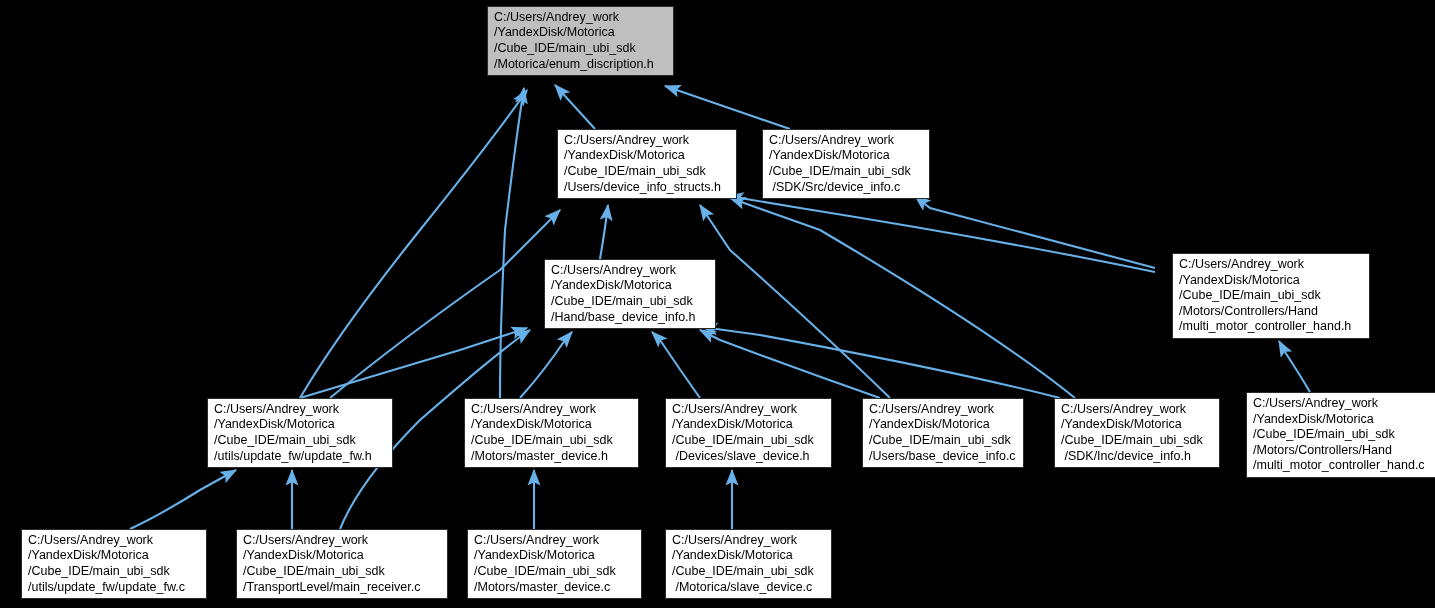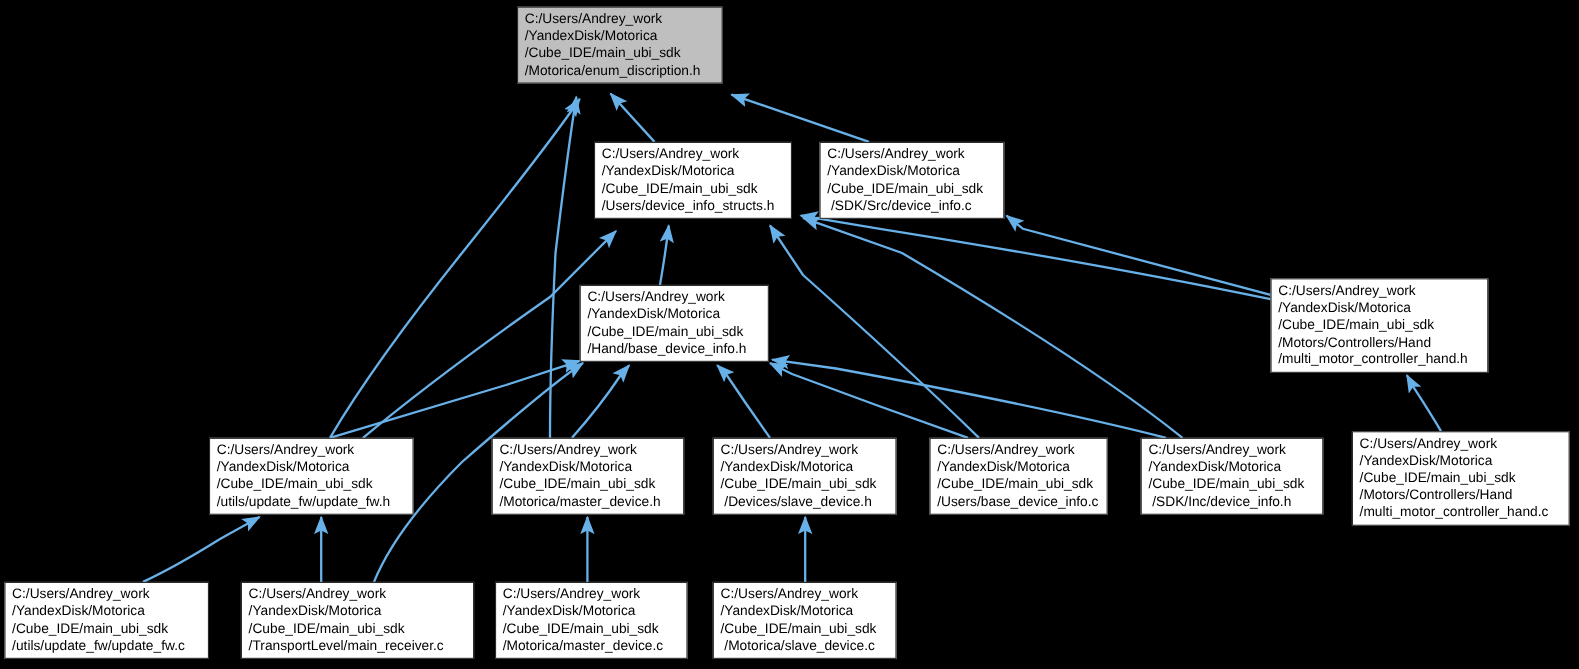--- a/index.html
+++ b/index.html
@@ -19,21 +19,21 @@
   #edge-layer {
     position: absolute;
     left: 0;
     top: 0;
     width: 1435px;
     height: 608px;
     pointer-events: none;
   }
   #node-layer {
     position: absolute;
-    left: 0;
+    left: 17px;
     top: 0;
     width: 1233px;
     height: 608px;
   }
   .gnode {
     position: absolute;
     box-sizing: border-box;
     background: #ffffff;
     border: 1px solid #2b2b2b;
     display: flex;
@@ -123,21 +123,21 @@
       <div class="gnode" style="left: 190px; top: 398px; width: 186px; height: 70px;">
         <div class="line">C:/Users/Andrey_work</div>
         <div class="line">/YandexDisk/Motorica</div>
         <div class="line">/Cube_IDE/main_ubi_sdk</div>
         <div class="line">/utils/update_fw/update_fw.h</div>
       </div>
       <div class="gnode" style="left: 447px; top: 398px; width: 175px; height: 70px;">
         <div class="line">C:/Users/Andrey_work</div>
         <div class="line">/YandexDisk/Motorica</div>
         <div class="line">/Cube_IDE/main_ubi_sdk</div>
-        <div class="line">/Motorica/master_device.h</div>
+        <div class="line">/Motors/master_device.h</div>
       </div>
       <div class="gnode" style="left: 648px; top: 398px; width: 167px; height: 70px;">
         <div class="line">C:/Users/Andrey_work</div>
         <div class="line">/YandexDisk/Motorica</div>
         <div class="line">/Cube_IDE/main_ubi_sdk</div>
         <div class="line"> /Devices/slave_device.h</div>
       </div>
       <div class="gnode" style="left: 845px; top: 398px; width: 162px; height: 70px;">
         <div class="line">C:/Users/Andrey_work</div>
         <div class="line">/YandexDisk/Motorica</div>
@@ -166,21 +166,21 @@
       <div class="gnode" style="left: 219px; top: 529px; width: 212px; height: 70px;">
         <div class="line">C:/Users/Andrey_work</div>
         <div class="line">/YandexDisk/Motorica</div>
         <div class="line">/Cube_IDE/main_ubi_sdk</div>
         <div class="line">/TransportLevel/main_receiver.c</div>
       </div>
       <div class="gnode" style="left: 450px; top: 529px; width: 175px; height: 70px;">
         <div class="line">C:/Users/Andrey_work</div>
         <div class="line">/YandexDisk/Motorica</div>
         <div class="line">/Cube_IDE/main_ubi_sdk</div>
-        <div class="line">/Motorica/master_device.c</div>
+        <div class="line">/Motors/master_device.c</div>
       </div>
       <div class="gnode" style="left: 648px; top: 529px; width: 167px; height: 70px;">
         <div class="line">C:/Users/Andrey_work</div>
         <div class="line">/YandexDisk/Motorica</div>
         <div class="line">/Cube_IDE/main_ubi_sdk</div>
         <div class="line"> /Motorica/slave_device.c</div>
       </div>
     </div>
 </div>
 

